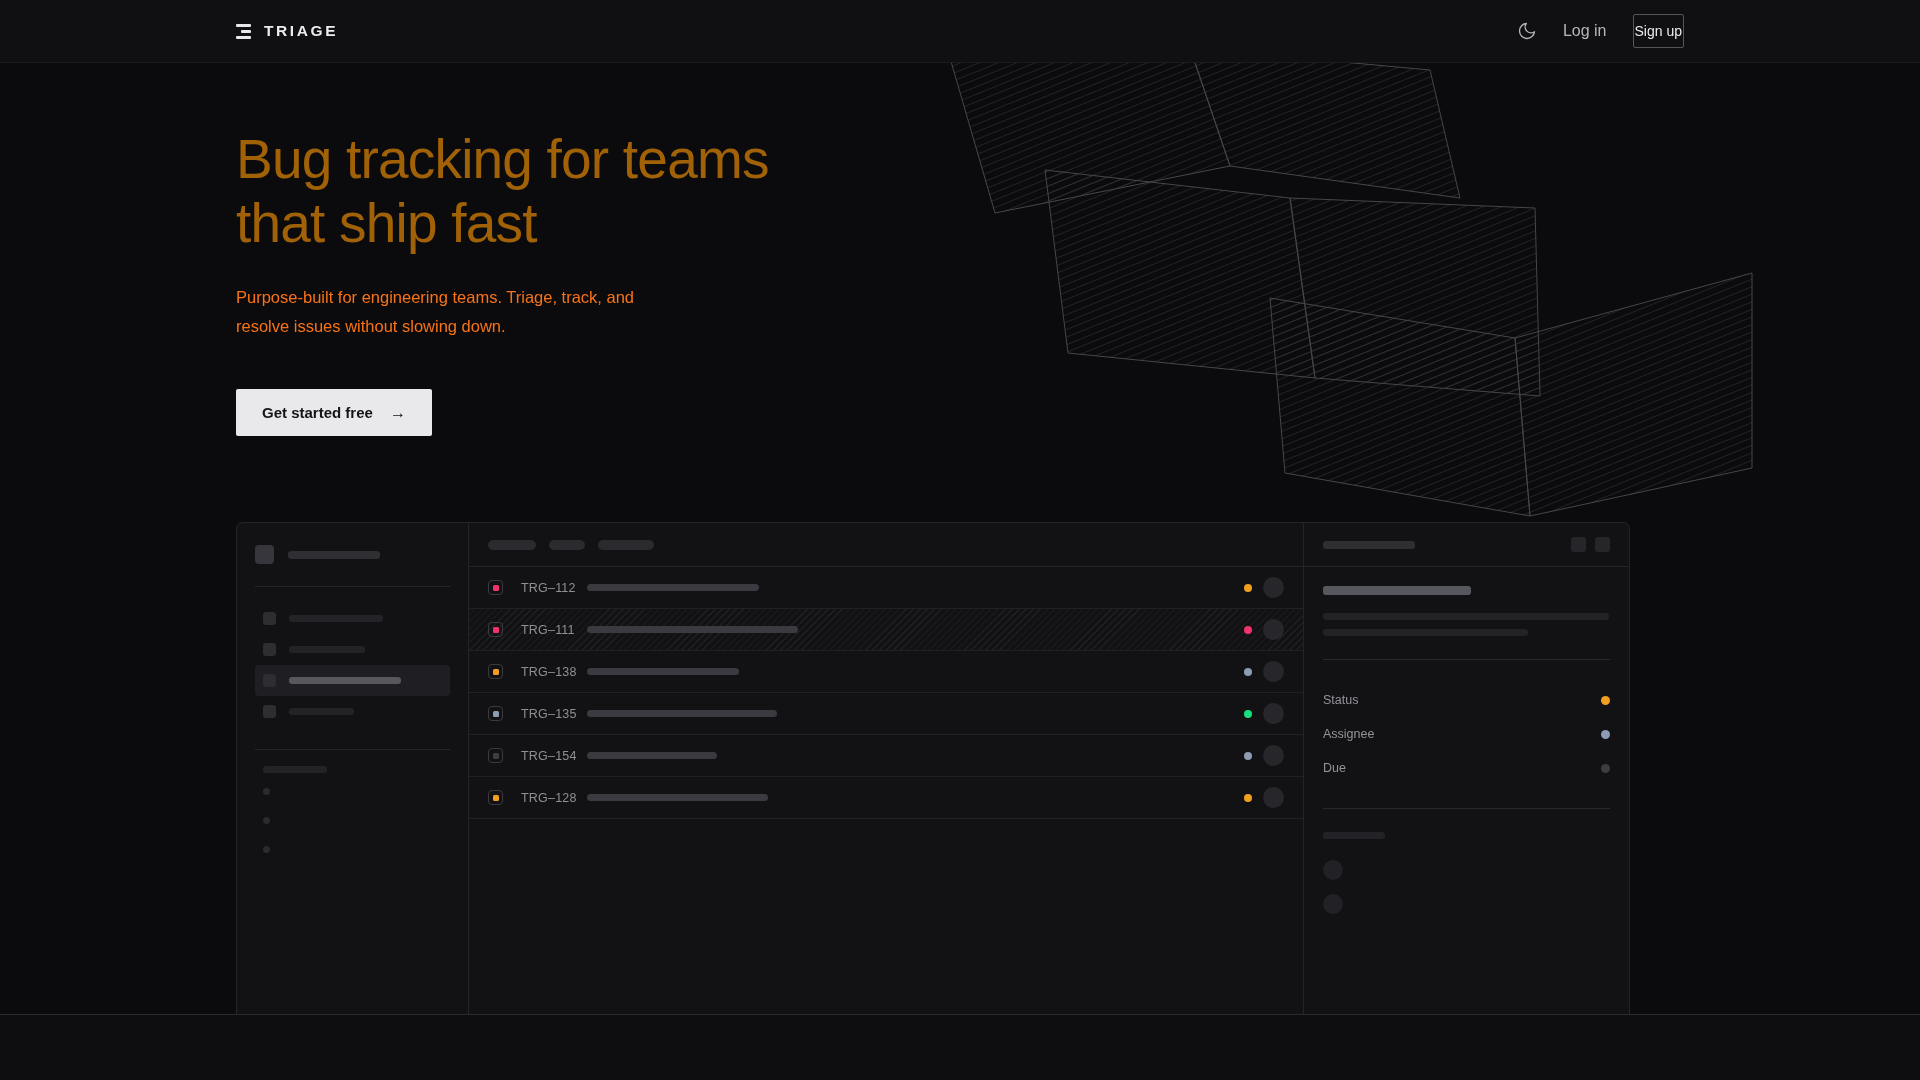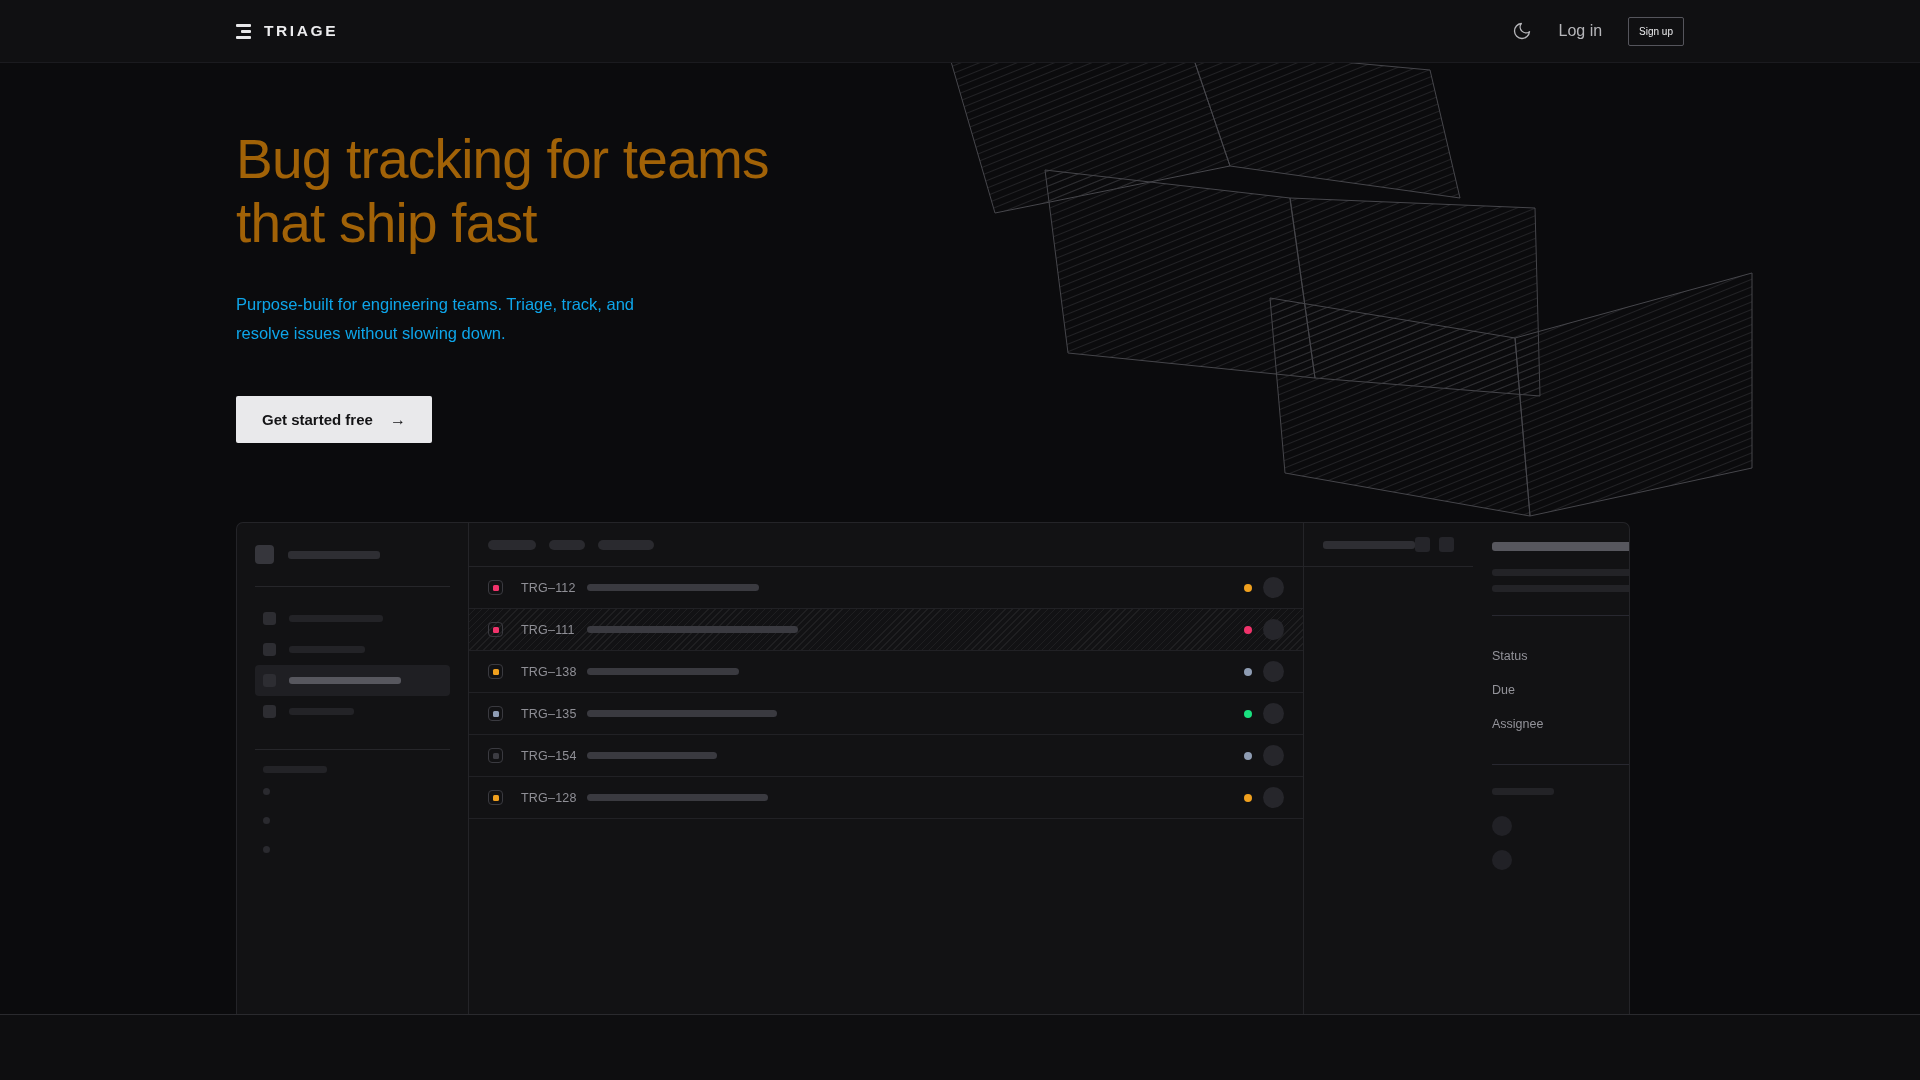--- a/index.html
+++ b/index.html
@@ -31,39 +31,39 @@
     color: #ececee; font-size: 15.5px; font-weight: bold;
     letter-spacing: 2.6px;
   }
   .nav-right { margin-left: auto; display: flex; align-items: center; gap: 26px; }
   .moon-icon { width: 20px; height: 20px; display: block; cursor: pointer; }
   .login-link {
     color: #b6b6ba; font-size: 16px; text-decoration: none; cursor: pointer;
   }
   .signup-btn {
     border: 1px solid #55555c; background: transparent;
-    color: #ededef; font-size: 10px;
-    padding: 8px 10px; border-radius: 2px; cursor: pointer;
+    color: #ededef; font-size: 14px;
+    padding: 8px 1px; border-radius: 2px; cursor: pointer;
     font-family: "Liberation Sans", sans-serif;
   }
 
   
   .deco { position: absolute; top: 48px; left: 940px; width: 820px; height: 470px; z-index: 1; pointer-events: none; }
 
   
   .hero { position: relative; z-index: 10; padding: 64px 0 0 236px; }
   .hero h1 {
     color: #a16207;
     font-size: 55px; line-height: 64px; font-weight: normal;
     letter-spacing: -0.8px;
     white-space: pre-line;
   }
   .hero p.sub {
-    margin-top: 35px;
-    color: #0ea5e9; font-size: 16.5px; line-height: 29px;
+    margin-top: 28px;
+    color: #f97316; font-size: 16.5px; line-height: 29px;
     white-space: pre-line;
   }
   .cta {
     margin-top: 48px;
     display: inline-flex; align-items: center; gap: 17px;
     background: #e9e9eb; color: #141416;
     font-size: 15px; font-weight: bold;
     padding: 15px 26px; border: none; border-radius: 2px; cursor: pointer;
     font-family: "Liberation Sans", sans-serif;
   }
@@ -133,21 +133,21 @@
   .row-id {
     color: #8f8f96; font-size: 12.5px; letter-spacing: 0.2px;
     width: 62px; flex: 0 0 62px;
   }
   .row-title { height: 7px; border-radius: 4px; background: #3a3a40; margin-left: 4px; }
   .row-right { margin-left: auto; display: flex; align-items: center; gap: 11px; }
   .stat-dot { width: 8px; height: 8px; border-radius: 50%; display: block; }
   .avatar { width: 21px; height: 21px; border-radius: 50%; background: #26262b; }
 
   
-  .mk-detail { width: 325px; flex: 0 0 325px; display: flex; flex-direction: row; }
+  .mk-detail { width: 325px; flex: 0 0 325px; display: flex; flex-direction: column; }
   .detail-head {
     height: 44px; flex: 0 0 44px;
     display: flex; align-items: center; padding: 0 19px;
     border-bottom: 1px solid #242428;
   }
   .sq-btn { width: 15px; height: 15px; border-radius: 3px; background: #25252a; cursor: pointer; }
   .detail-body { padding: 19px; }
   .detail-div { height: 1px; background: #282830; margin: 23px 0; }
   .meta-row {
     display: flex; align-items: center; justify-content: space-between;
@@ -346,26 +346,26 @@
             <span class="sk sk-dim" style="height: 7px; width: 286px; margin-bottom: 9px;"></span>
             <span class="sk sk-dim" style="height: 7px; width: 205px; margin-bottom: 9px;"></span>
           </div>
         <div class="detail-div"></div>
         <div id="detail-meta">
             <div class="meta-row">
               <span class="meta-label">Status</span>
               <span class="meta-dot" style="background:#f0a01e"></span>
             </div>
             <div class="meta-row">
+              <span class="meta-label">Assignee</span>
+              <span class="meta-dot" style="background:#8e9cb3"></span>
+            </div>
+            <div class="meta-row">
               <span class="meta-label">Due</span>
               <span class="meta-dot" style="background:#3c3c42"></span>
-            </div>
-            <div class="meta-row">
-              <span class="meta-label">Assignee</span>
-              <span class="meta-dot" style="background:#8e9cb3"></span>
             </div>
           </div>
         <div class="detail-div"></div>
         <span class="sk sk-dim" id="activity-label" style="height: 7px; margin-bottom: 14px; width: 62px;"></span>
         <div id="activity-avatars">
             <div style="padding: 7px 0px;">
               <span style="display:block;width:20px;height:20px;border-radius:50%;background:#212126"></span>
             </div>
             <div style="padding: 7px 0px;">
               <span style="display:block;width:20px;height:20px;border-radius:50%;background:#212126"></span>

